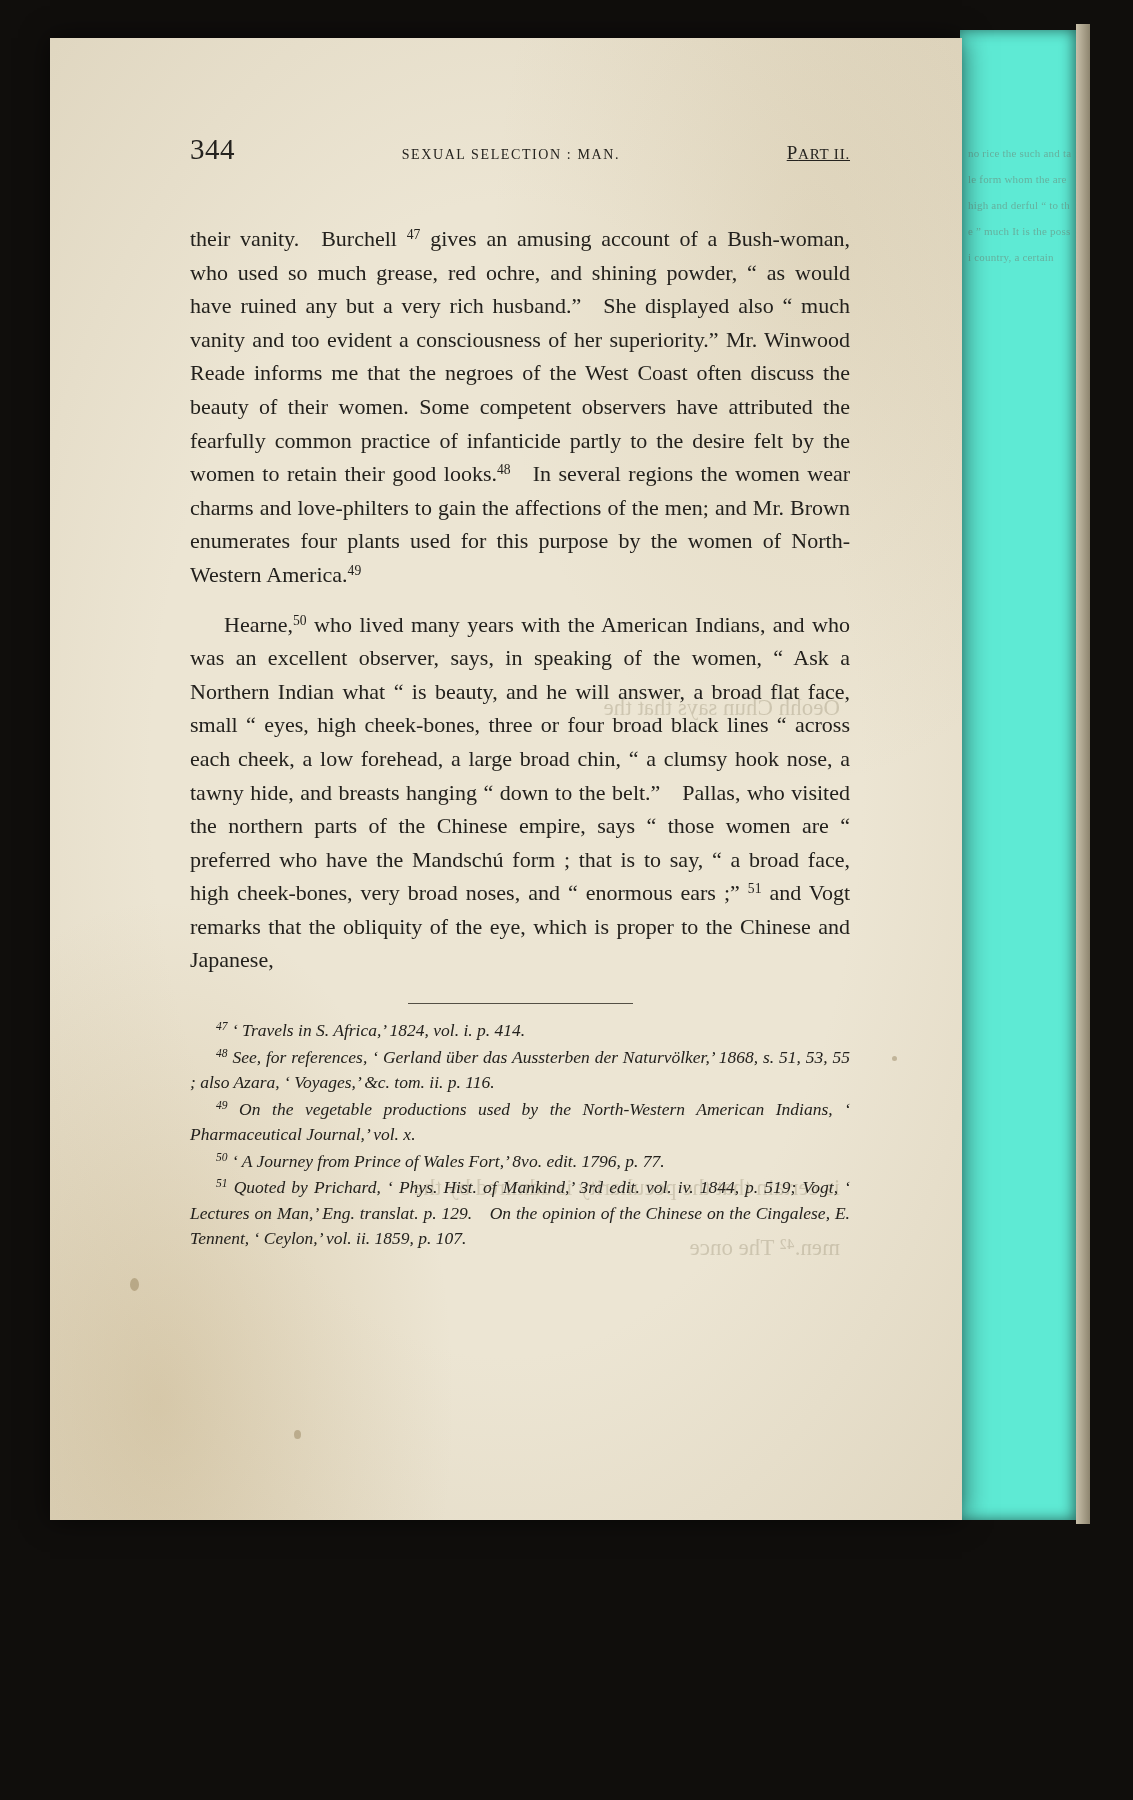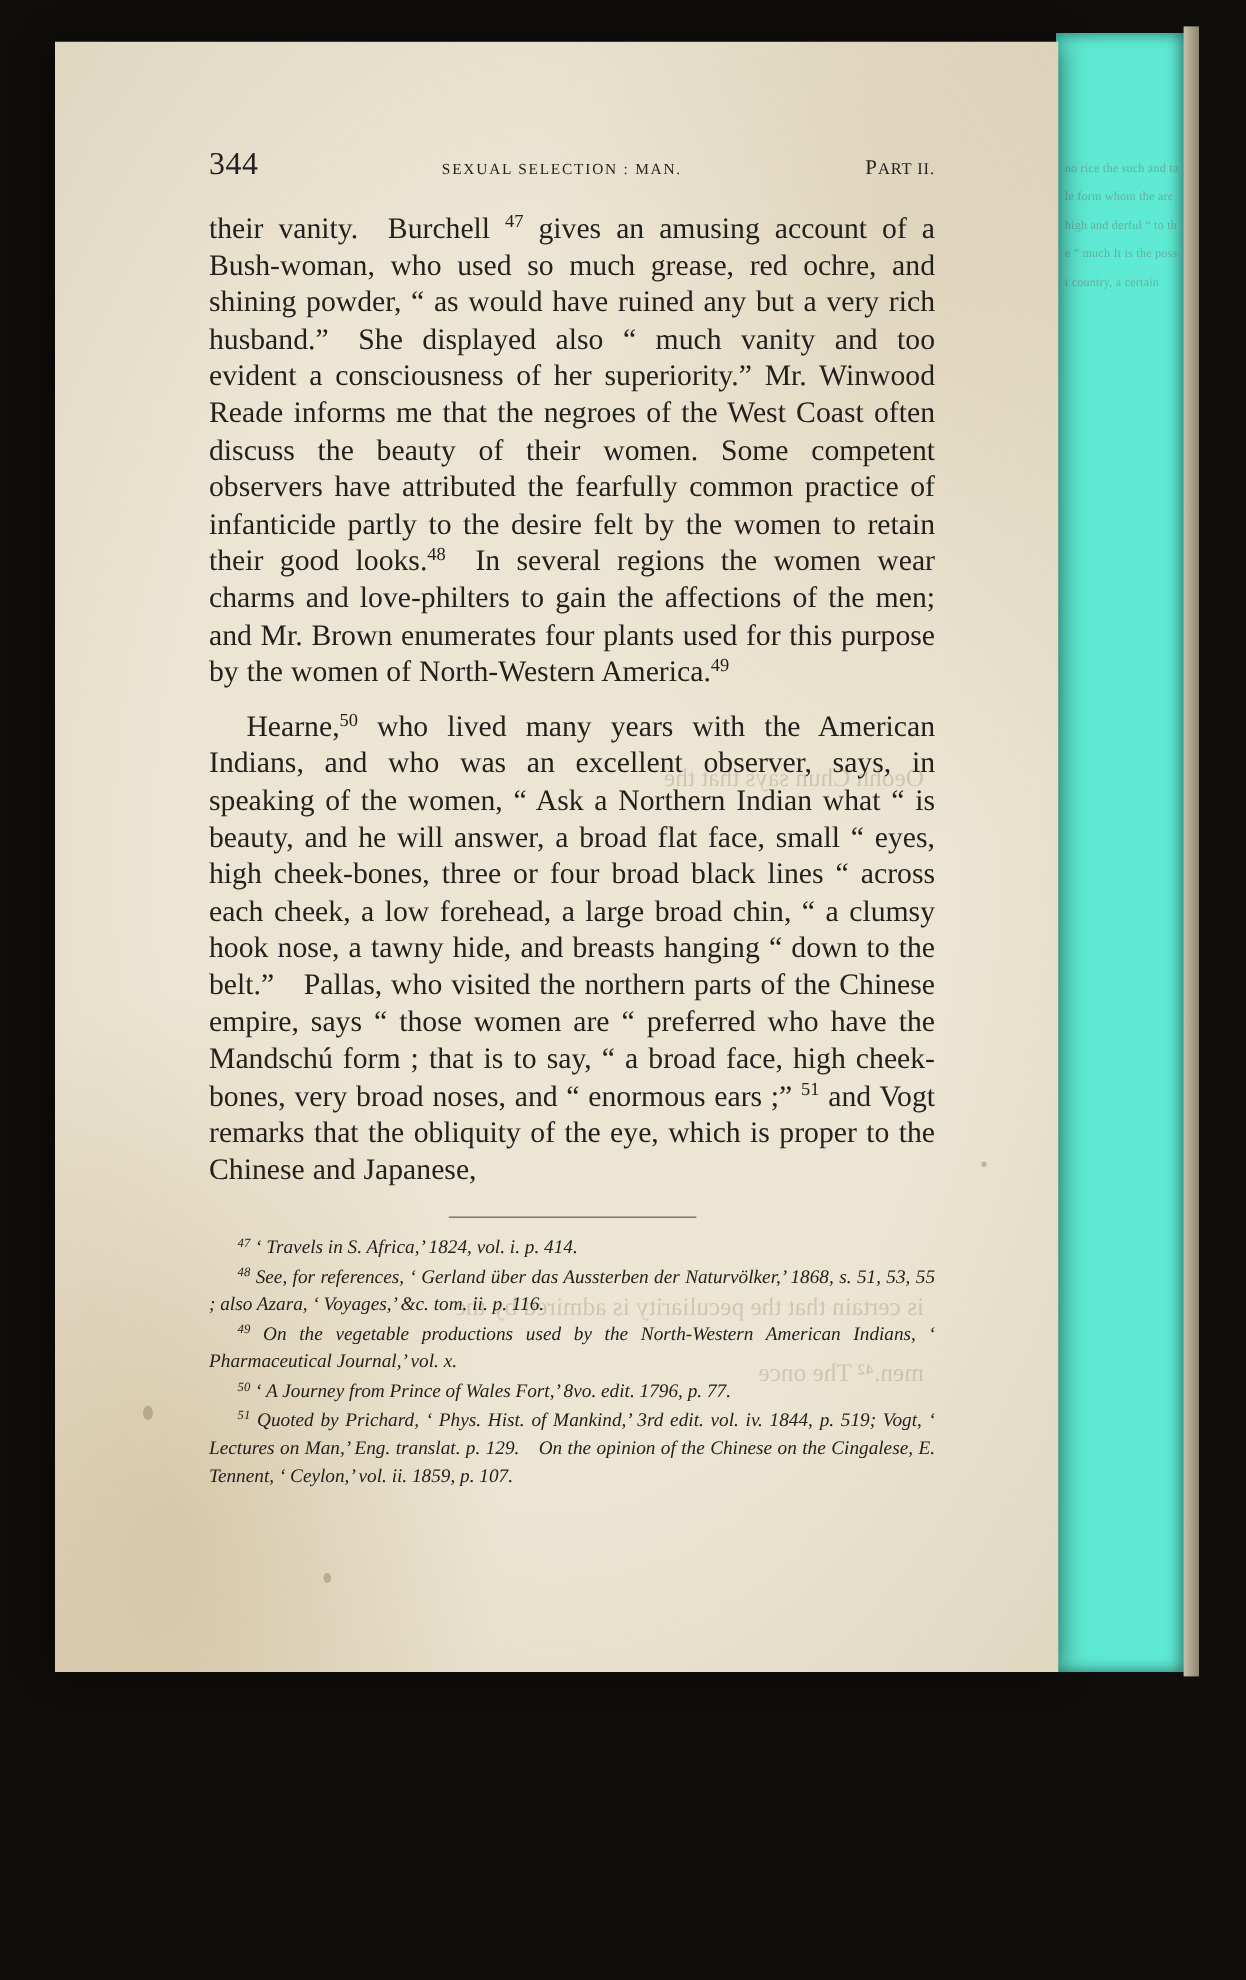--- a/index.html
+++ b/index.html
@@ -75,42 +75,43 @@
     top: 95px;
     width: 660px;
   }
 
   
   .runhead {
     display: flex;
     align-items: baseline;
     justify-content: flex-start;
     color: #25231f;
-    margin-bottom: 25px;
+    margin-bottom: 56px;
   }
   .folio {
     font-size: 29px;
     letter-spacing: 0.5px;
   }
   .runtitle {
     font-size: 14px;
     letter-spacing: 1.6px;
     text-align: center;
     flex: 1;
   }
   .partlabel {
     font-size: 19px;
     letter-spacing: 0.8px;
+    text-decoration: underline;
   }
   .partlabel .sc { font-size: 15px; }
 
   
   .body-text p {
     margin: 0 0 0 0;
-    font-size: 27px;
+    font-size: 22px;
     line-height: 33.6px;
     color: #23211d;
     text-align: justify;
     text-justify: inter-word;
     word-spacing: 0.5px;
   }
   .body-text p.indent {
     text-indent: 34px;
     margin-top: 16px;
   }

